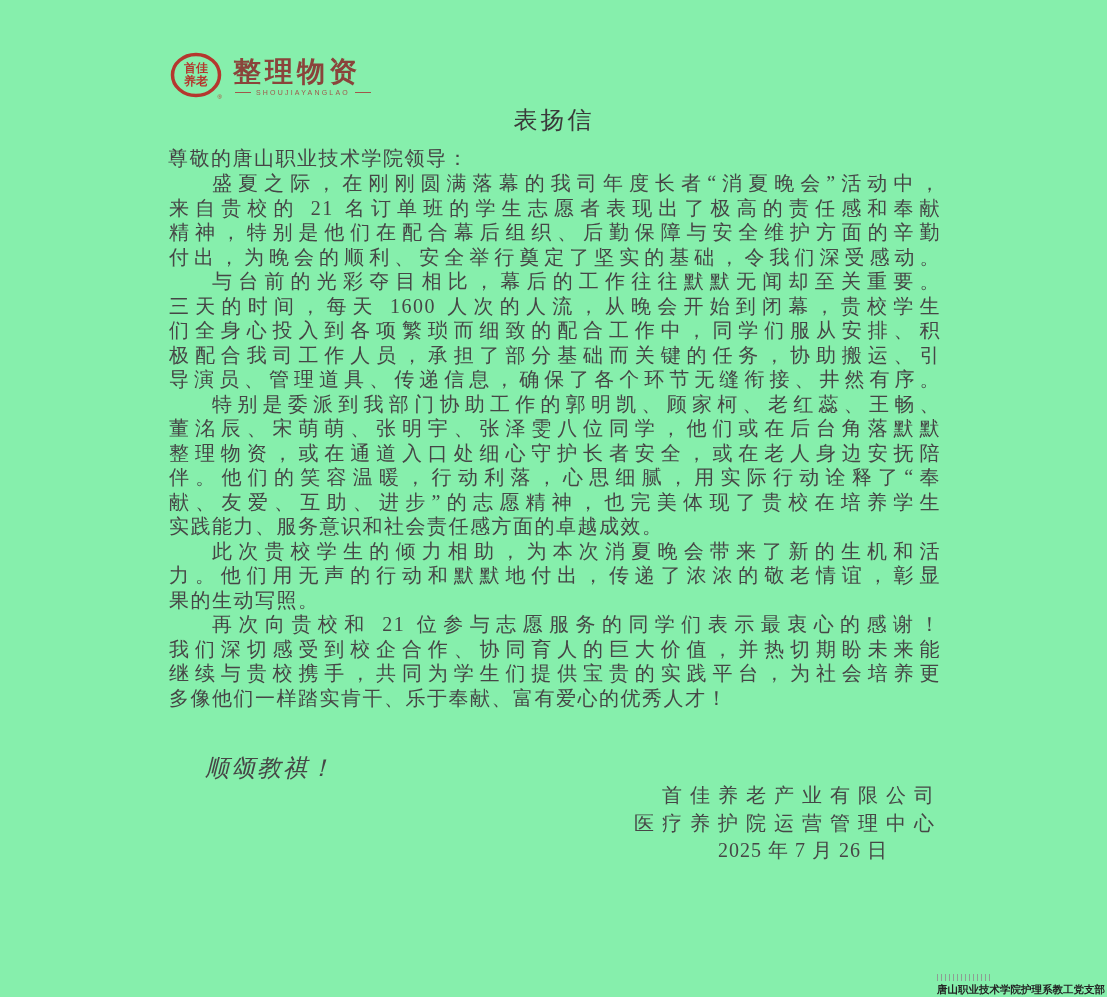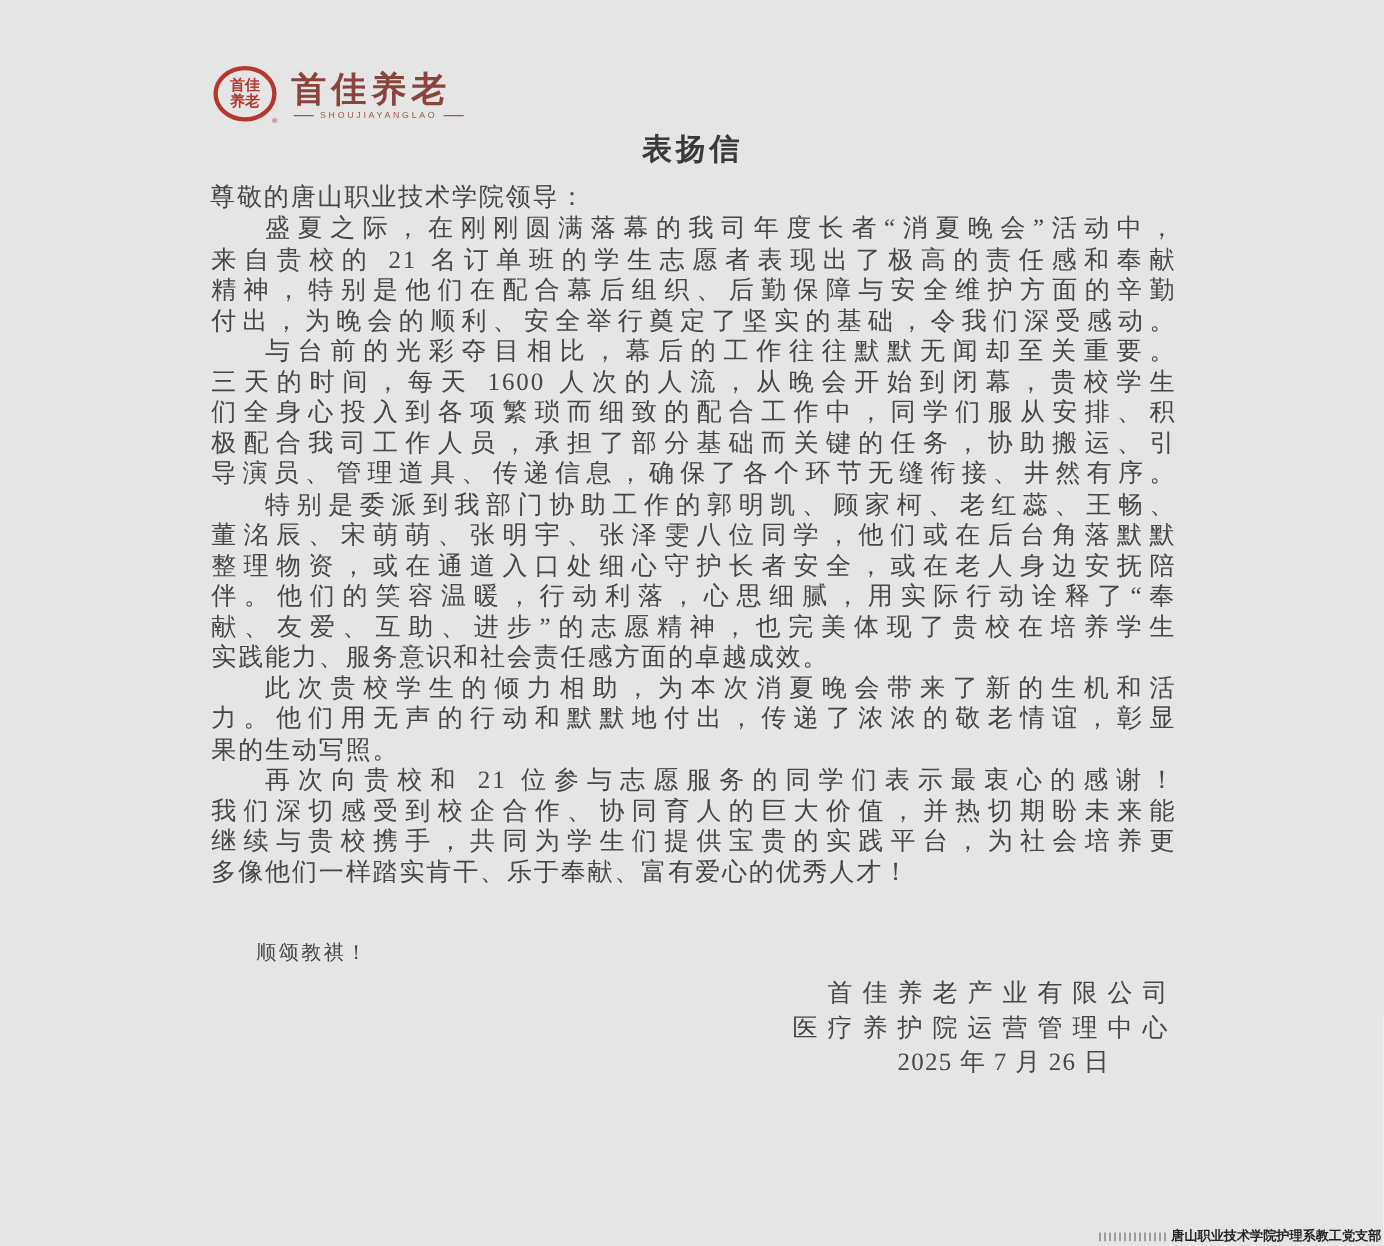--- a/index.html
+++ b/index.html
@@ -1,20 +1,20 @@
 <!DOCTYPE html>
 <html style="--seal-color: #b5372e; --wordmark-color: #8a443b;"><head>
 <meta charset="utf-8">
 <style>
   html, body { margin: 0; padding: 0; background: #ffffff; }
   .page {
     position: relative;
     width: 1107px;
     height: 997px;
-    background: #e5e5e5;
+    background: #86efac;
     overflow: hidden;
     font-family: "Liberation Serif", "DejaVu Serif", serif;
     color: #464646;
   }
 
   
   .logo {
     position: absolute;
     left: 170px;
     top: 52px;
@@ -58,21 +58,21 @@
 
   
   .title {
     position: absolute;
     left: 168px;
     top: 104px;
     width: 772px;
     margin: 0;
     text-align: center;
     font-family: "Liberation Sans", sans-serif;
-    font-weight: 700;
+    font-weight: 400;
     font-size: 24px;
     line-height: 32px;
     letter-spacing: 3px;
     color: #3a3a3a;
   }
   .salutation {
     position: absolute;
     left: 168px;
     top: 146px;
     width: 772px;
@@ -95,24 +95,25 @@
     text-justify: inter-character;
     letter-spacing: 1.5px;
   }
   .line.short { text-align-last: left; }
   .line.indent { text-indent: 43px; }
 
   .closing {
     position: absolute;
     left: 168px;
     top: 752px;
-    font-size: 16px;
+    font-size: 24px;
     letter-spacing: 2px;
     text-indent: 37px;
     white-space: nowrap;
+    font-style: italic;
   }
 
   .signature {
     position: absolute;
     left: 620px;
     top: 782px;
     width: 322px;
     text-align: right;
   }
   .sig-line {
@@ -128,22 +129,22 @@
     padding-right: 54px;
     white-space: nowrap;
   }
 
   
   .footer-mark {
     position: absolute;
     right: 2px;
     bottom: 2px;
     display: flex;
-    align-items: center;
     gap: 2px;
+    flex-direction: column;
   }
   .micro-mark {
     width: 56px;
     height: 7px;
     background: repeating-linear-gradient(90deg, #8f8f8f 0 1.5px, transparent 1.5px 4px);
     opacity: 0.85;
   }
   .wm-text {
     font-family: "Liberation Sans", sans-serif;
     font-weight: 600;
@@ -161,21 +162,21 @@
   <header class="logo">
     <div class="seal">
       <svg width="54" height="48" viewBox="0 0 54 48" aria-hidden="true">
         <ellipse cx="26" cy="23" rx="23.5" ry="20.5" fill="none" stroke="#b5372e" stroke-width="3.5"></ellipse>
         <text x="26" y="20" text-anchor="middle" font-size="12" font-weight="bold" fill="#b5372e" font-family="Liberation Serif, serif">首佳</text>
         <text x="26" y="33" text-anchor="middle" font-size="12" font-weight="bold" fill="#b5372e" font-family="Liberation Serif, serif">养老</text>
       </svg>
       <span class="reg">®</span>
     </div>
     <div class="wordmark-wrap">
-      <div class="wordmark">首佳养老</div>
+      <div class="wordmark">整理物资</div>
       <div class="romanized">
         <span class="dash"></span>
         <span>SHOUJIAYANGLAO</span>
         <span class="dash"></span>
       </div>
     </div>
   </header>
 
   <h1 class="title">表扬信</h1>
 

